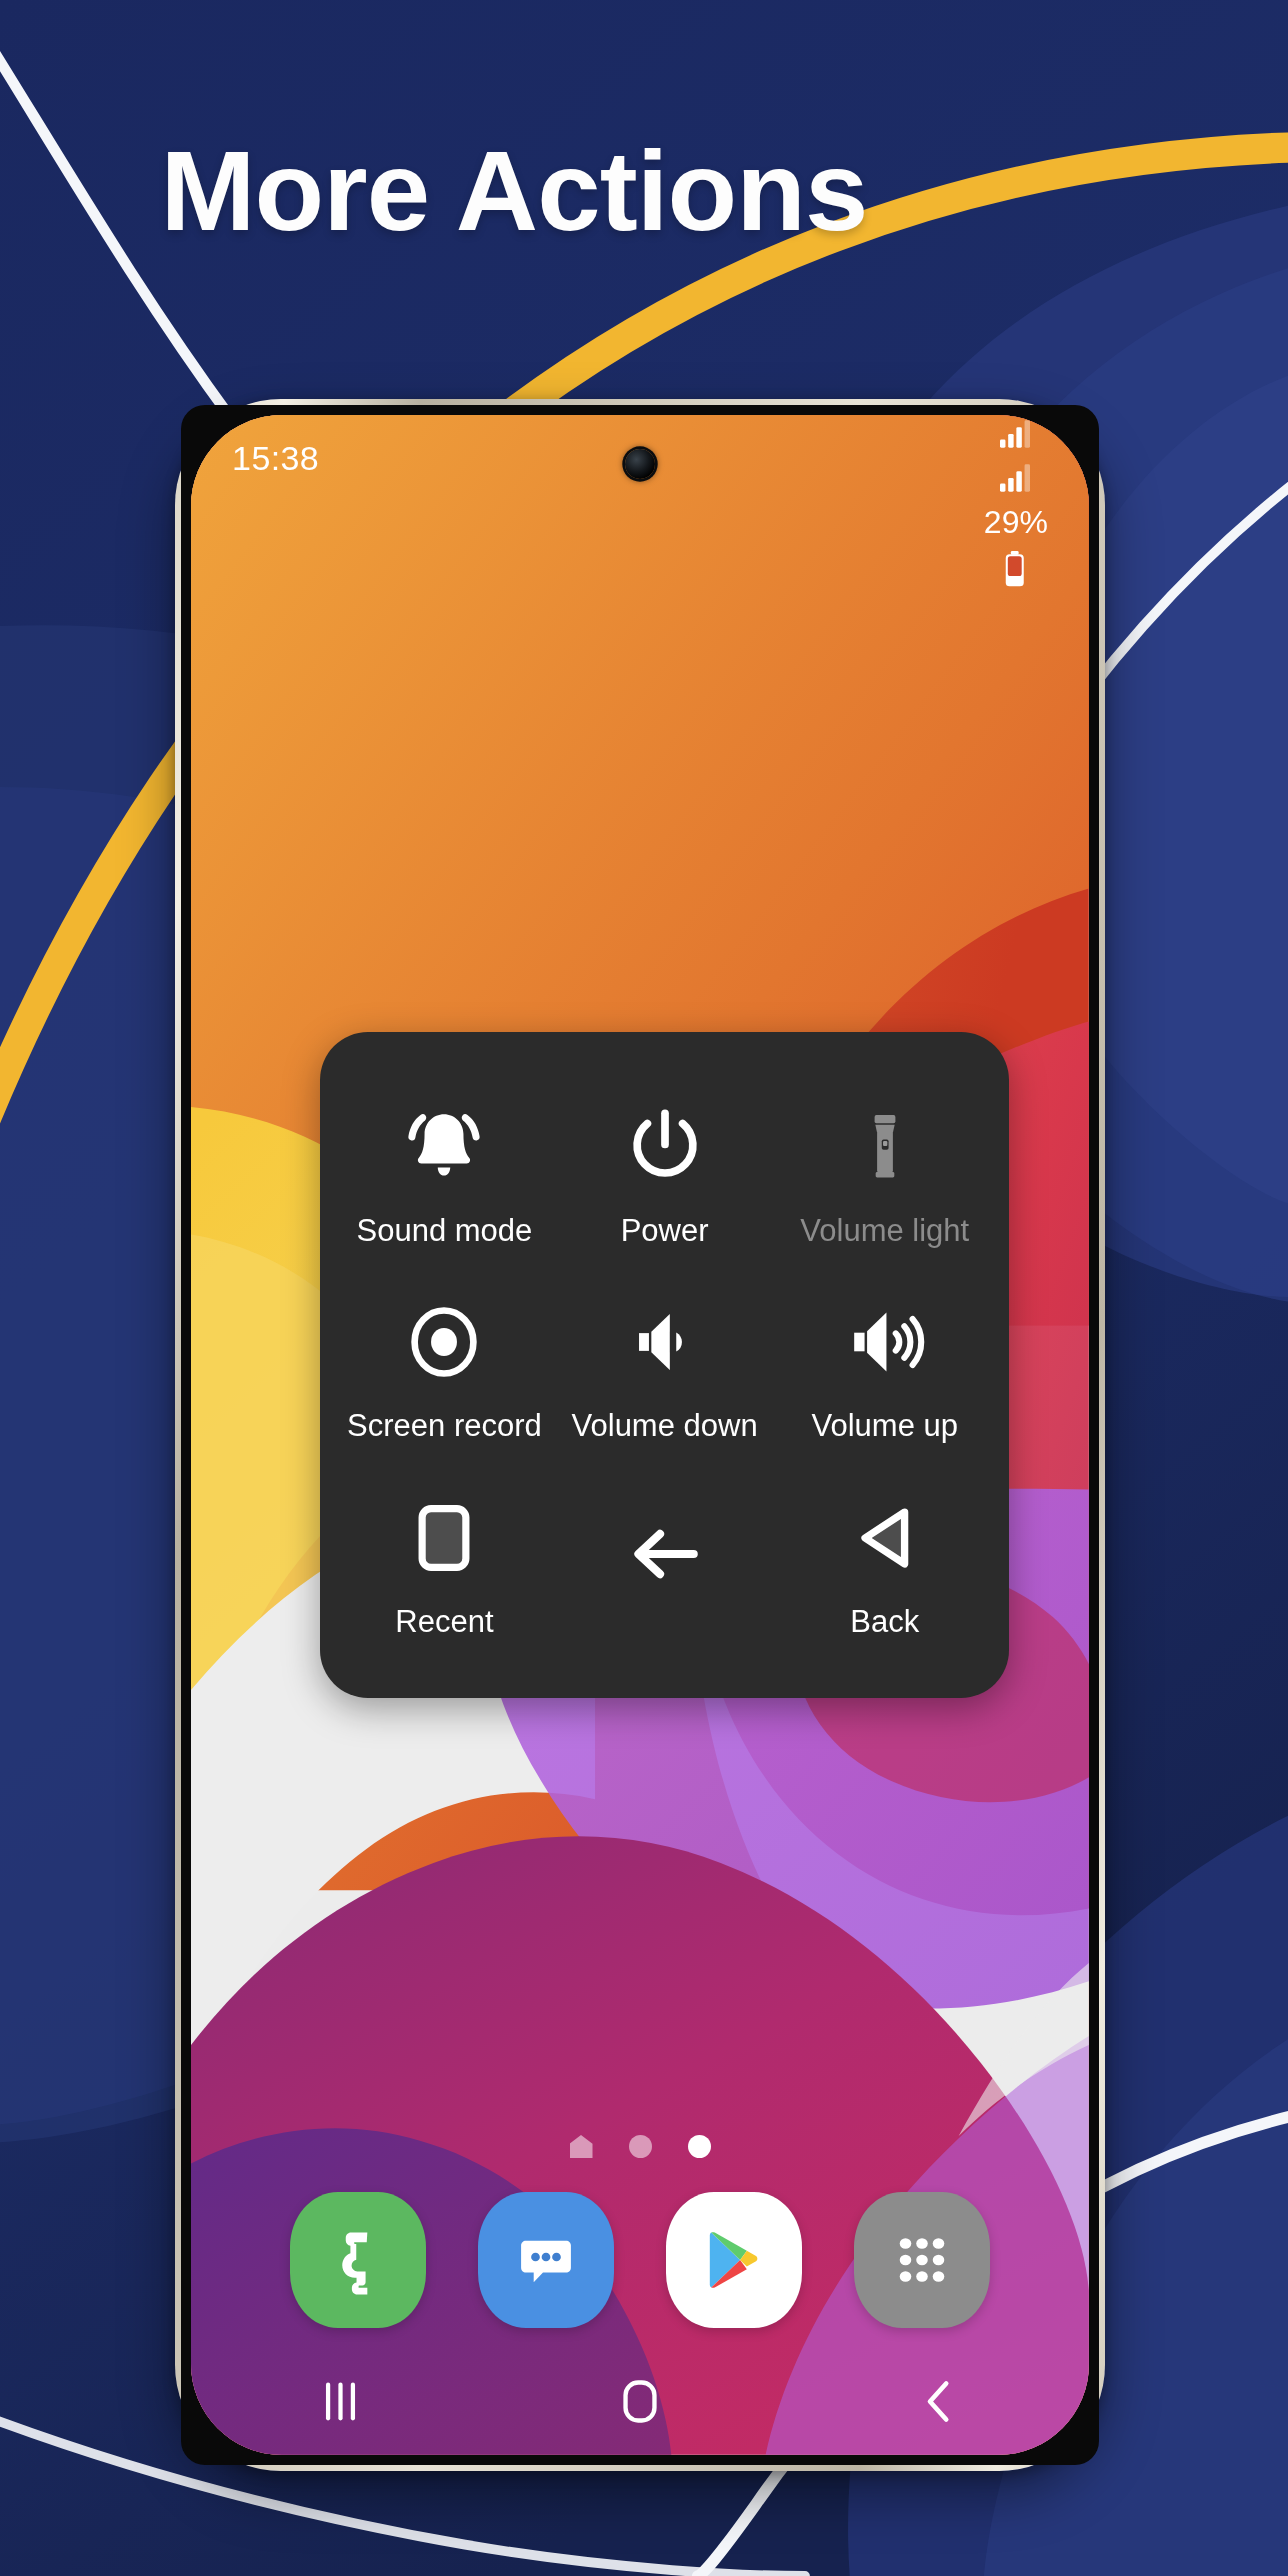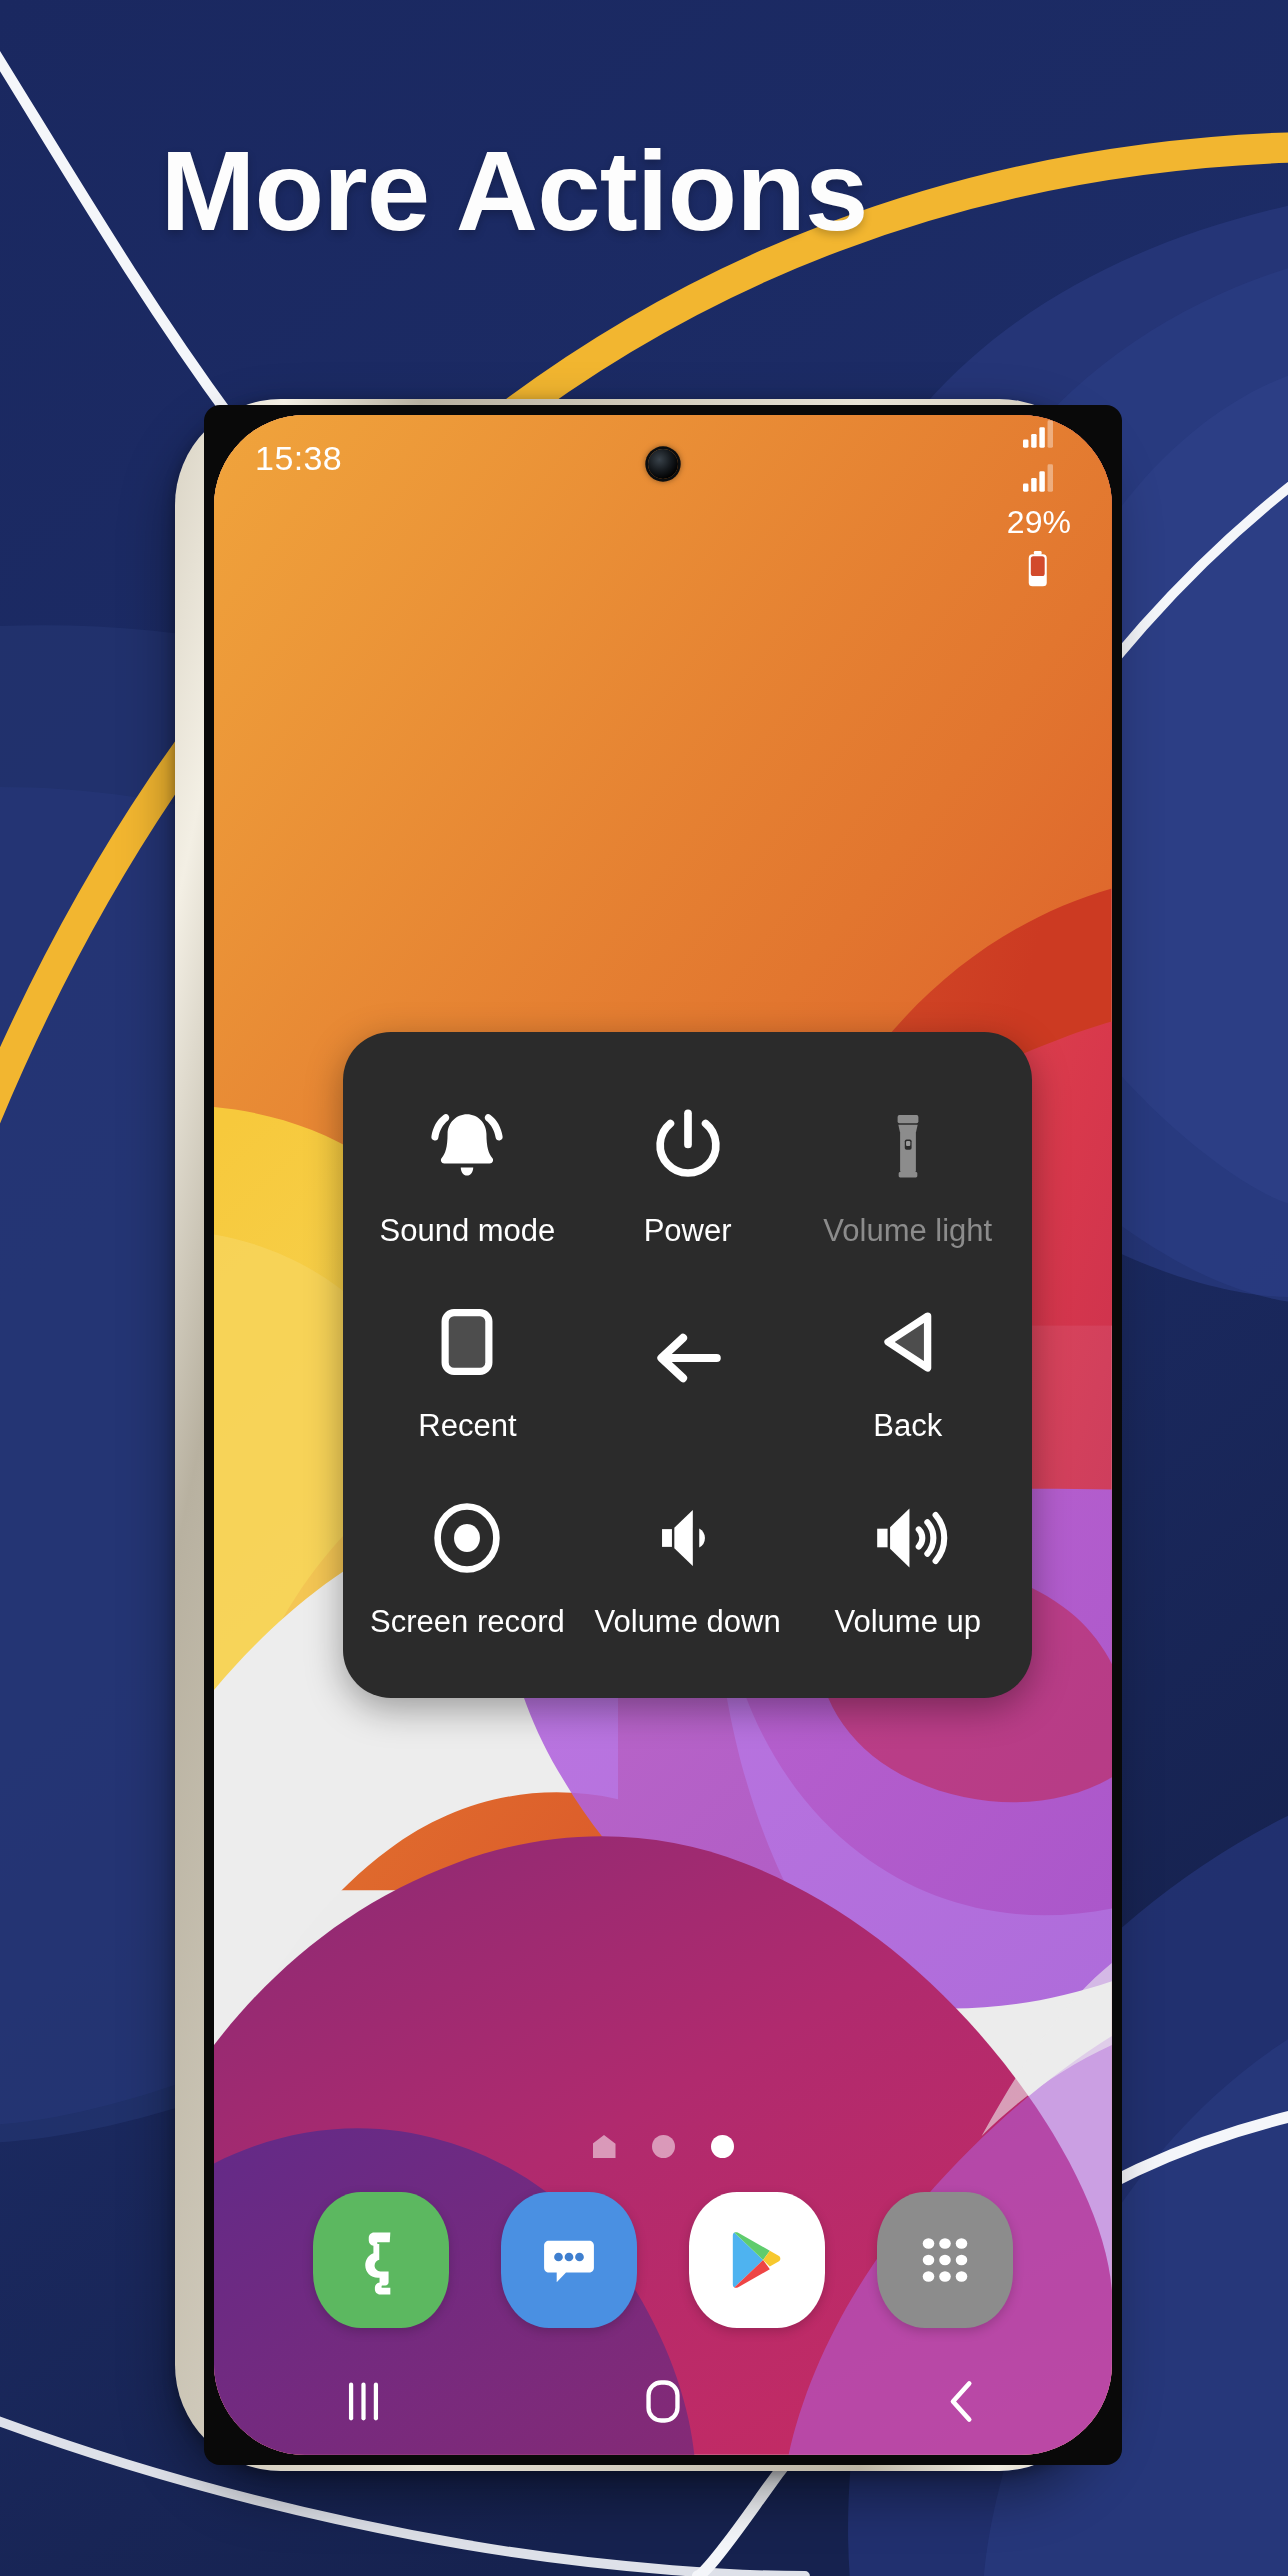--- a/index.html
+++ b/index.html
@@ -37,24 +37,23 @@
     left:175px; top:399px;
     width:930px; height:2072px;
     border-radius:106px;
     background:linear-gradient(102deg,#d9d3c4 0%,#f3efe4 8%,#b8b1a0 18%,#e8e3d6 50%,#bdb6a5 82%,#f0ece0 92%,#cfc9b9 100%);
     padding:6.3px;
     box-shadow:0 23px 54px rgba(0,0,0,.42), 0 3.6px 12.5px rgba(0,0,0,.3);
     z-index:6;
   }
   #phone-inner {
     width:100%; height:100%;
-    border-radius:16px;
+    border-radius:24px;
     background:#090909;
     padding:9.8px;
-    margin-left:23px;
   }
   #screen {
     position:relative;
     width:100%; height:100%;
     border-radius:91px;
     overflow:hidden;
     background:#d9513a;
   }
 
   
@@ -453,52 +452,20 @@
         </div>
         <div class="action-label">Volume light</div>
       </div>
 
     </div>
 
     <div class="panel-row">
 
       <div class="action-cell">
         <div class="action-icon">
-          <svg width="82" height="82" viewBox="0 0 24 24" fill="none">
-            <rect x="5.6" y="3.4" width="12.8" height="17.2" rx="2.6" fill="#4d4d4d" stroke="#ffffff" stroke-width="2.1"></rect>
-          </svg>
-        </div>
-        <div class="action-label">Recent</div>
-      </div>
-
-      <div class="action-cell">
-        <div class="action-icon">
-          <svg width="86" height="86" viewBox="0 0 24 24" fill="none" stroke="#ffffff" stroke-width="2.3" stroke-linecap="round" stroke-linejoin="round">
-            <line x1="20" y1="12" x2="5" y2="12"></line>
-            <polyline points="10.6,6.4 4.6,12 10.6,17.6"></polyline>
-          </svg>
-        </div>
-        <div class="action-label"></div>
-      </div>
-
-      <div class="action-cell">
-        <div class="action-icon">
-          <svg width="84" height="84" viewBox="0 0 24 24" fill="#4d4d4d" stroke="#ffffff" stroke-width="2.1" stroke-linejoin="round">
-            <path d="M17.6 4.6 6.3 12l11.3 7.4z"></path>
-          </svg>
-        </div>
-        <div class="action-label">Back</div>
-      </div>
-
-    </div>
-
-    <div class="panel-row">
-
-      <div class="action-cell">
-        <div class="action-icon">
           <svg width="84" height="84" viewBox="0 0 24 24" fill="none">
             <ellipse cx="12" cy="12" rx="8.4" ry="9" stroke="#ffffff" stroke-width="1.9"></ellipse>
             <ellipse cx="12" cy="12" rx="3.7" ry="4" fill="#ffffff"></ellipse>
           </svg>
         </div>
         <div class="action-label">Screen record</div>
       </div>
 
       <div class="action-cell">
         <div class="action-icon">
@@ -523,18 +490,50 @@
               <path d="M17.4 7.6a6.6 6.6 0 0 1 0 8.8"></path>
               <path d="M19.7 5.6a9.7 9.7 0 0 1 0 12.8"></path>
             </g>
           </svg>
         </div>
         <div class="action-label">Volume up</div>
       </div>
 
     </div>
 
+    <div class="panel-row">
+
+      <div class="action-cell">
+        <div class="action-icon">
+          <svg width="82" height="82" viewBox="0 0 24 24" fill="none">
+            <rect x="5.6" y="3.4" width="12.8" height="17.2" rx="2.6" fill="#4d4d4d" stroke="#ffffff" stroke-width="2.1"></rect>
+          </svg>
+        </div>
+        <div class="action-label">Recent</div>
+      </div>
+
+      <div class="action-cell">
+        <div class="action-icon">
+          <svg width="86" height="86" viewBox="0 0 24 24" fill="none" stroke="#ffffff" stroke-width="2.3" stroke-linecap="round" stroke-linejoin="round">
+            <line x1="20" y1="12" x2="5" y2="12"></line>
+            <polyline points="10.6,6.4 4.6,12 10.6,17.6"></polyline>
+          </svg>
+        </div>
+        <div class="action-label"></div>
+      </div>
+
+      <div class="action-cell">
+        <div class="action-icon">
+          <svg width="84" height="84" viewBox="0 0 24 24" fill="#4d4d4d" stroke="#ffffff" stroke-width="2.1" stroke-linejoin="round">
+            <path d="M17.6 4.6 6.3 12l11.3 7.4z"></path>
+          </svg>
+        </div>
+        <div class="action-label">Back</div>
+      </div>
+
+    </div>
+
   </div>
 
 </div>
 </div>
 </div>
 
 
 </body></html>

